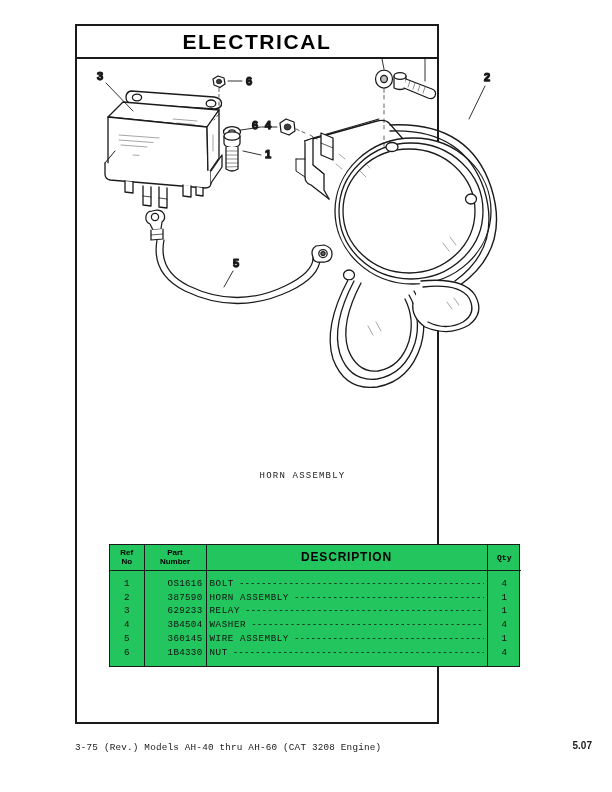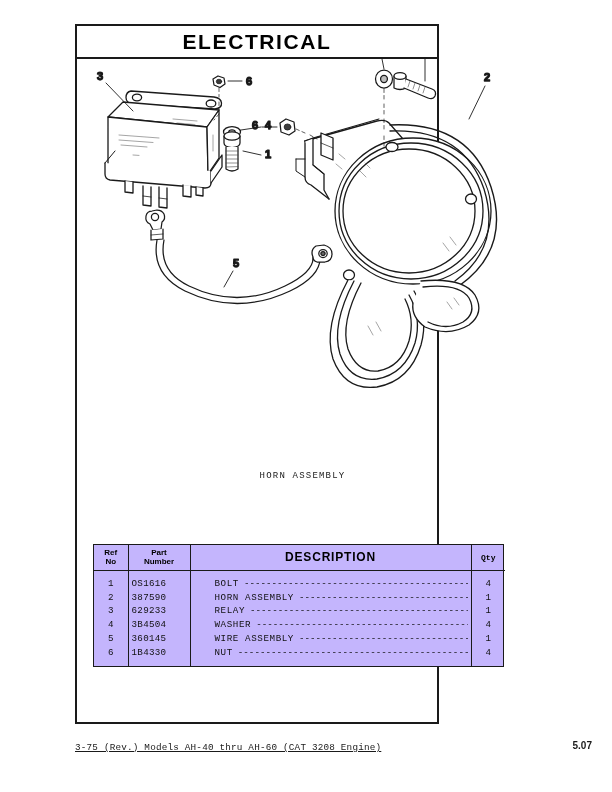--- a/index.html
+++ b/index.html
@@ -69,26 +69,26 @@
     text-align: center;
     font-family: "Liberation Mono", monospace;
     font-size: 9px;
     letter-spacing: 1.2px;
     color: #1a1a1a;
   }
 
   
   #parts-table {
     position: absolute;
-    left: 16px;
+    left: 32px;
     top: 518px;
     width: 411px;
     border: 1.6px solid #1a1a1a;
     box-sizing: border-box;
-    background: #c4b5fd;
+    background: #22c55e;
   }
   #parts-table table {
     border-collapse: collapse;
     width: 100%;
     table-layout: fixed;
   }
   #parts-table col.c-ref  { width: 34px; }
   #parts-table col.c-part { width: 62px; }
   #parts-table col.c-desc { width: 281px; }
   #parts-table col.c-qty  { width: 34px; }
@@ -113,23 +113,23 @@
     font-family: "Liberation Mono", monospace;
     font-size: 9.2px;
     line-height: 1.5;
     padding: 0 3px;
     color: #111;
     white-space: nowrap;
     overflow: hidden;
   }
   #parts-table tbody td.last { border-right: none; }
   #parts-table tbody td.ref  { text-align: center; }
-  #parts-table tbody td.part { text-align: left; letter-spacing: 0.3px; }
+  #parts-table tbody td.part { text-align: right; letter-spacing: 0.3px; }
   #parts-table tbody td.qty  { text-align: center; }
-  #parts-table tbody td.desc { text-align: left; padding-left: 24px; }
+  #parts-table tbody td.desc { text-align: left; padding-left: 3px; }
   #parts-table tbody tr.pad td { height: 6px; line-height: 6px; }
 
   .desc-row { display: flex; align-items: baseline; }
   .desc-label { letter-spacing: 0.6px; }
   .desc-leader {
     flex: 1 1 auto;
     overflow: hidden;
     white-space: nowrap;
     margin-left: 5px;
     letter-spacing: 0px;
@@ -138,21 +138,20 @@
   
   #footer-left {
     position: absolute;
     left: 75px;
     top: 742px;
     font-family: "Liberation Mono", monospace;
     font-size: 9.3px;
     color: #1a1a1a;
     letter-spacing: 0.2px;
     white-space: nowrap;
-    text-decoration: underline;
   }
   #footer-right {
     position: absolute;
     right: 20px;
     top: 740px;
     font-family: "Liberation Sans", sans-serif;
     font-weight: bold;
     font-size: 10px;
     color: #1a1a1a;
   }

